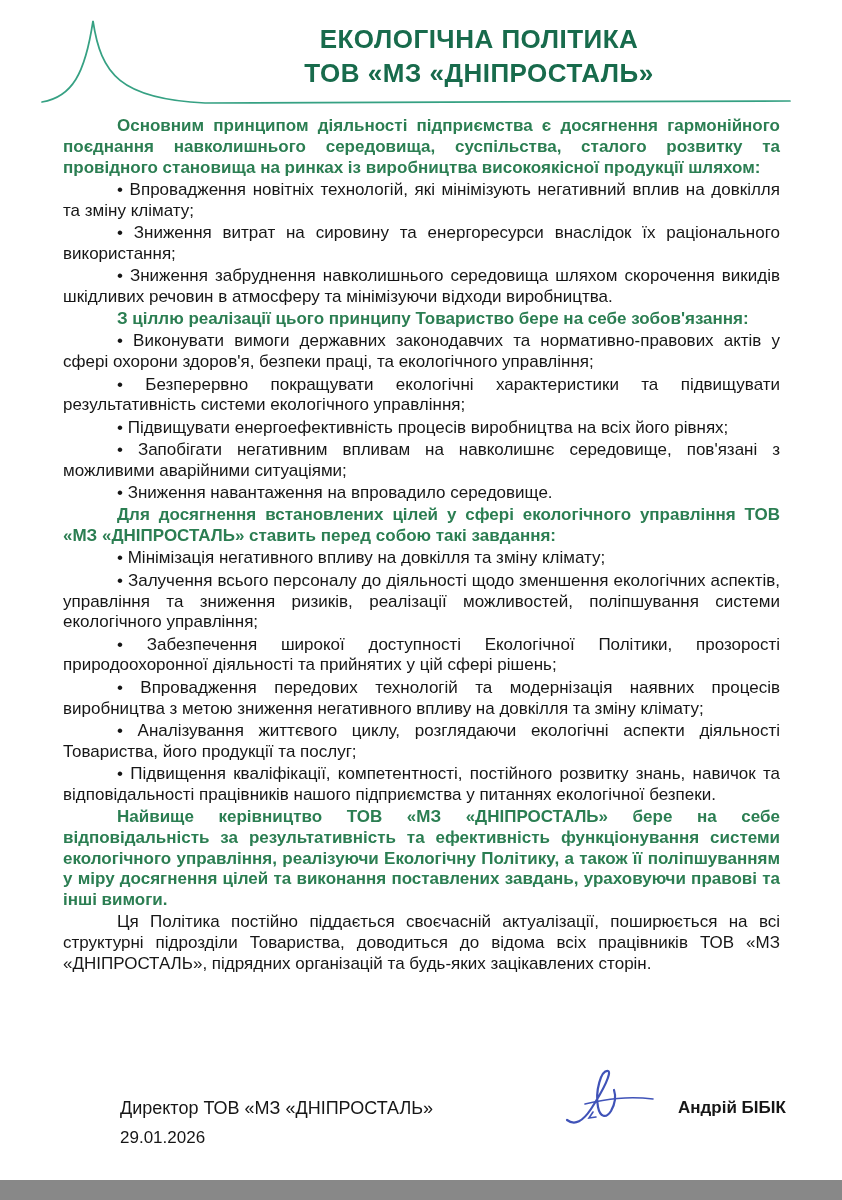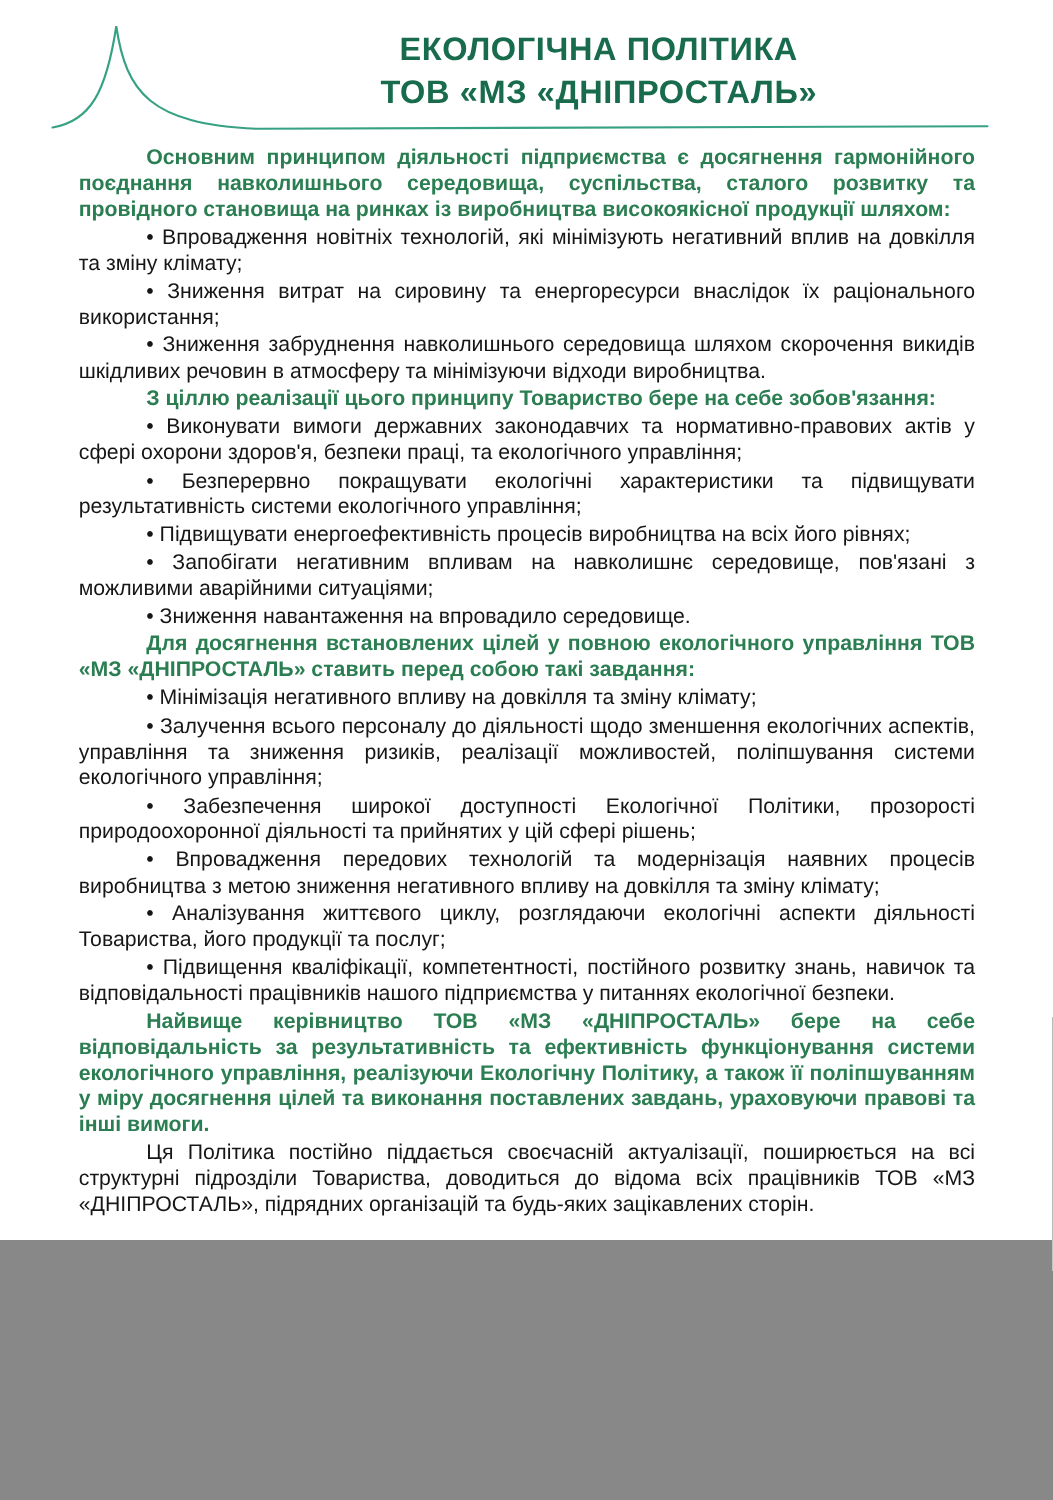--- a/index.html
+++ b/index.html
@@ -6,21 +6,21 @@
     --title-green:#186b4c;
     --accent-green:#2b7e52;
     --body-text:#161616;
     --logo-teal:#36a183;
     --signature-blue:#4053b8;
     --page-bg:#ffffff;
   }
   html,body{margin:0;padding:0;background:#888;}
   .page{
     position:relative;
-    width:842px;height:992px;
+    width:842px;height:1180px;
     margin:0 auto;
     background:var(--page-bg);
     overflow:hidden;
     color:var(--body-text);
     font-family:"Liberation Sans","DejaVu Sans",sans-serif;
   }
   .logo-svg{position:absolute;left:40px;top:12px;width:752px;height:96px;}
   .doc-title{
     position:absolute;left:479px;top:22px;transform:translateX(-50%);
     text-align:center;font-size:26px;font-weight:bold;line-height:34px;
@@ -62,21 +62,21 @@
       <p class="accent">Основним принципом діяльності підприємства є досягнення гармонійного поєднання навколишнього середовища, суспільства, сталого розвитку та провідного становища на ринках із виробництва високоякісної продукції шляхом:</p>
       <p class="bullet">Впровадження новітніх технологій, які мінімізують негативний вплив на довкілля та зміну клімату;</p>
       <p class="bullet">Зниження витрат на сировину та енергоресурси внаслідок їх раціонального використання;</p>
       <p class="bullet">Зниження забруднення навколишнього середовища шляхом скорочення викидів шкідливих речовин в атмосферу та мінімізуючи відходи виробництва.</p>
       <p class="accent">З ціллю реалізації цього принципу Товариство бере на себе зобов'язання:</p>
       <p class="bullet">Виконувати вимоги державних законодавчих та нормативно-правових актів у сфері охорони здоров'я, безпеки праці, та екологічного управління;</p>
       <p class="bullet">Безперервно покращувати екологічні характеристики та підвищувати результативність системи екологічного управління;</p>
       <p class="bullet">Підвищувати енергоефективність процесів виробництва на всіх його рівнях;</p>
       <p class="bullet">Запобігати негативним впливам на навколишнє середовище, пов'язані з можливими аварійними ситуаціями;</p>
       <p class="bullet">Зниження навантаження на впровадило середовище.</p>
-      <p class="accent">Для досягнення встановлених цілей у повною екологічного управління ТОВ «МЗ «ДНІПРОСТАЛЬ» ставить перед собою такі завдання:</p>
+      <p class="accent">Для досягнення встановлених цілей у сфері екологічного управління ТОВ «МЗ «ДНІПРОСТАЛЬ» ставить перед собою такі завдання:</p>
       <p class="bullet">Мінімізація негативного впливу на довкілля та зміну клімату;</p>
       <p class="bullet">Залучення всього персоналу до діяльності щодо зменшення екологічних аспектів, управління та зниження ризиків, реалізації можливостей, поліпшування системи екологічного управління;</p>
       <p class="bullet">Забезпечення широкої доступності Екологічної Політики, прозорості природоохоронної діяльності та прийнятих у цій сфері рішень;</p>
       <p class="bullet">Впровадження передових технологій та модернізація наявних процесів виробництва з метою зниження негативного впливу на довкілля та зміну клімату;</p>
       <p class="bullet">Аналізування життєвого циклу, розглядаючи екологічні аспекти діяльності Товариства, його продукції та послуг;</p>
       <p class="bullet">Підвищення кваліфікації, компетентності, постійного розвитку знань, навичок та відповідальності працівників нашого підприємства у питаннях екологічної безпеки.</p>
       <p class="accent">Найвище керівництво ТОВ «МЗ «ДНІПРОСТАЛЬ» бере на себе відповідальність за результативність та ефективність функціонування системи екологічного управління, реалізуючи Екологічну Політику, а також її поліпшуванням у міру досягнення цілей та виконання поставлених завдань, ураховуючи правові та інші вимоги.</p>
       <p class="body">Ця Політика постійно піддається своєчасній актуалізації, поширюється на всі структурні підрозділи Товариства, доводиться до відома всіх працівників ТОВ «МЗ «ДНІПРОСТАЛЬ», підрядних організацій та будь-яких зацікавлених сторін.</p>
     </main>
 

